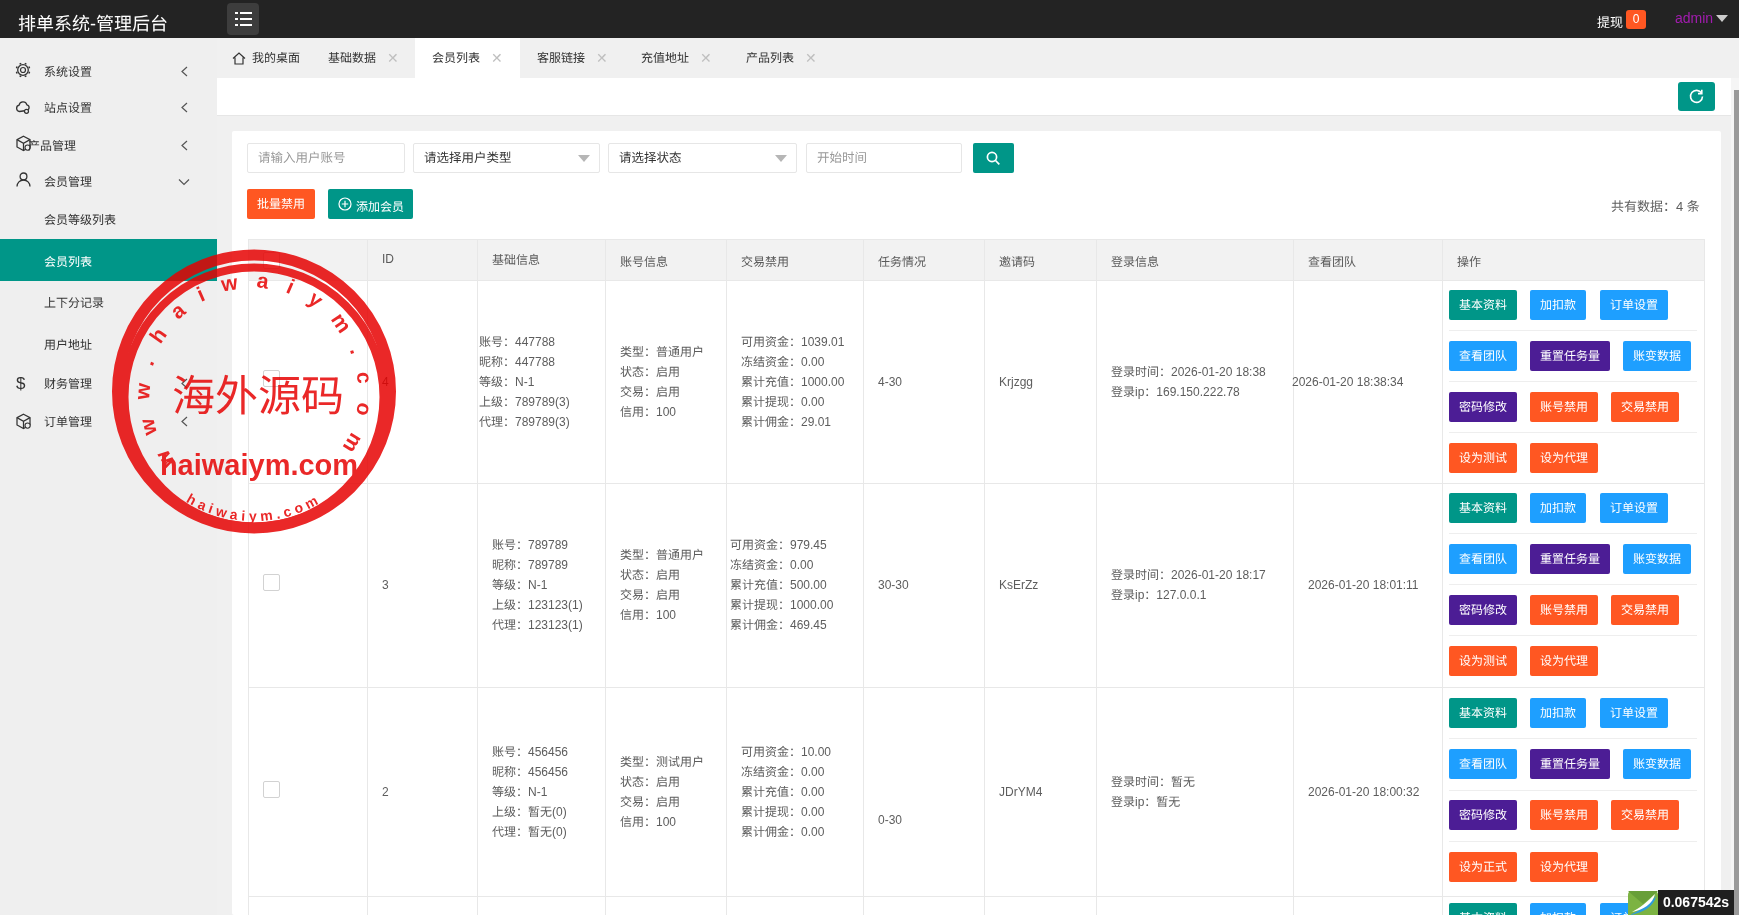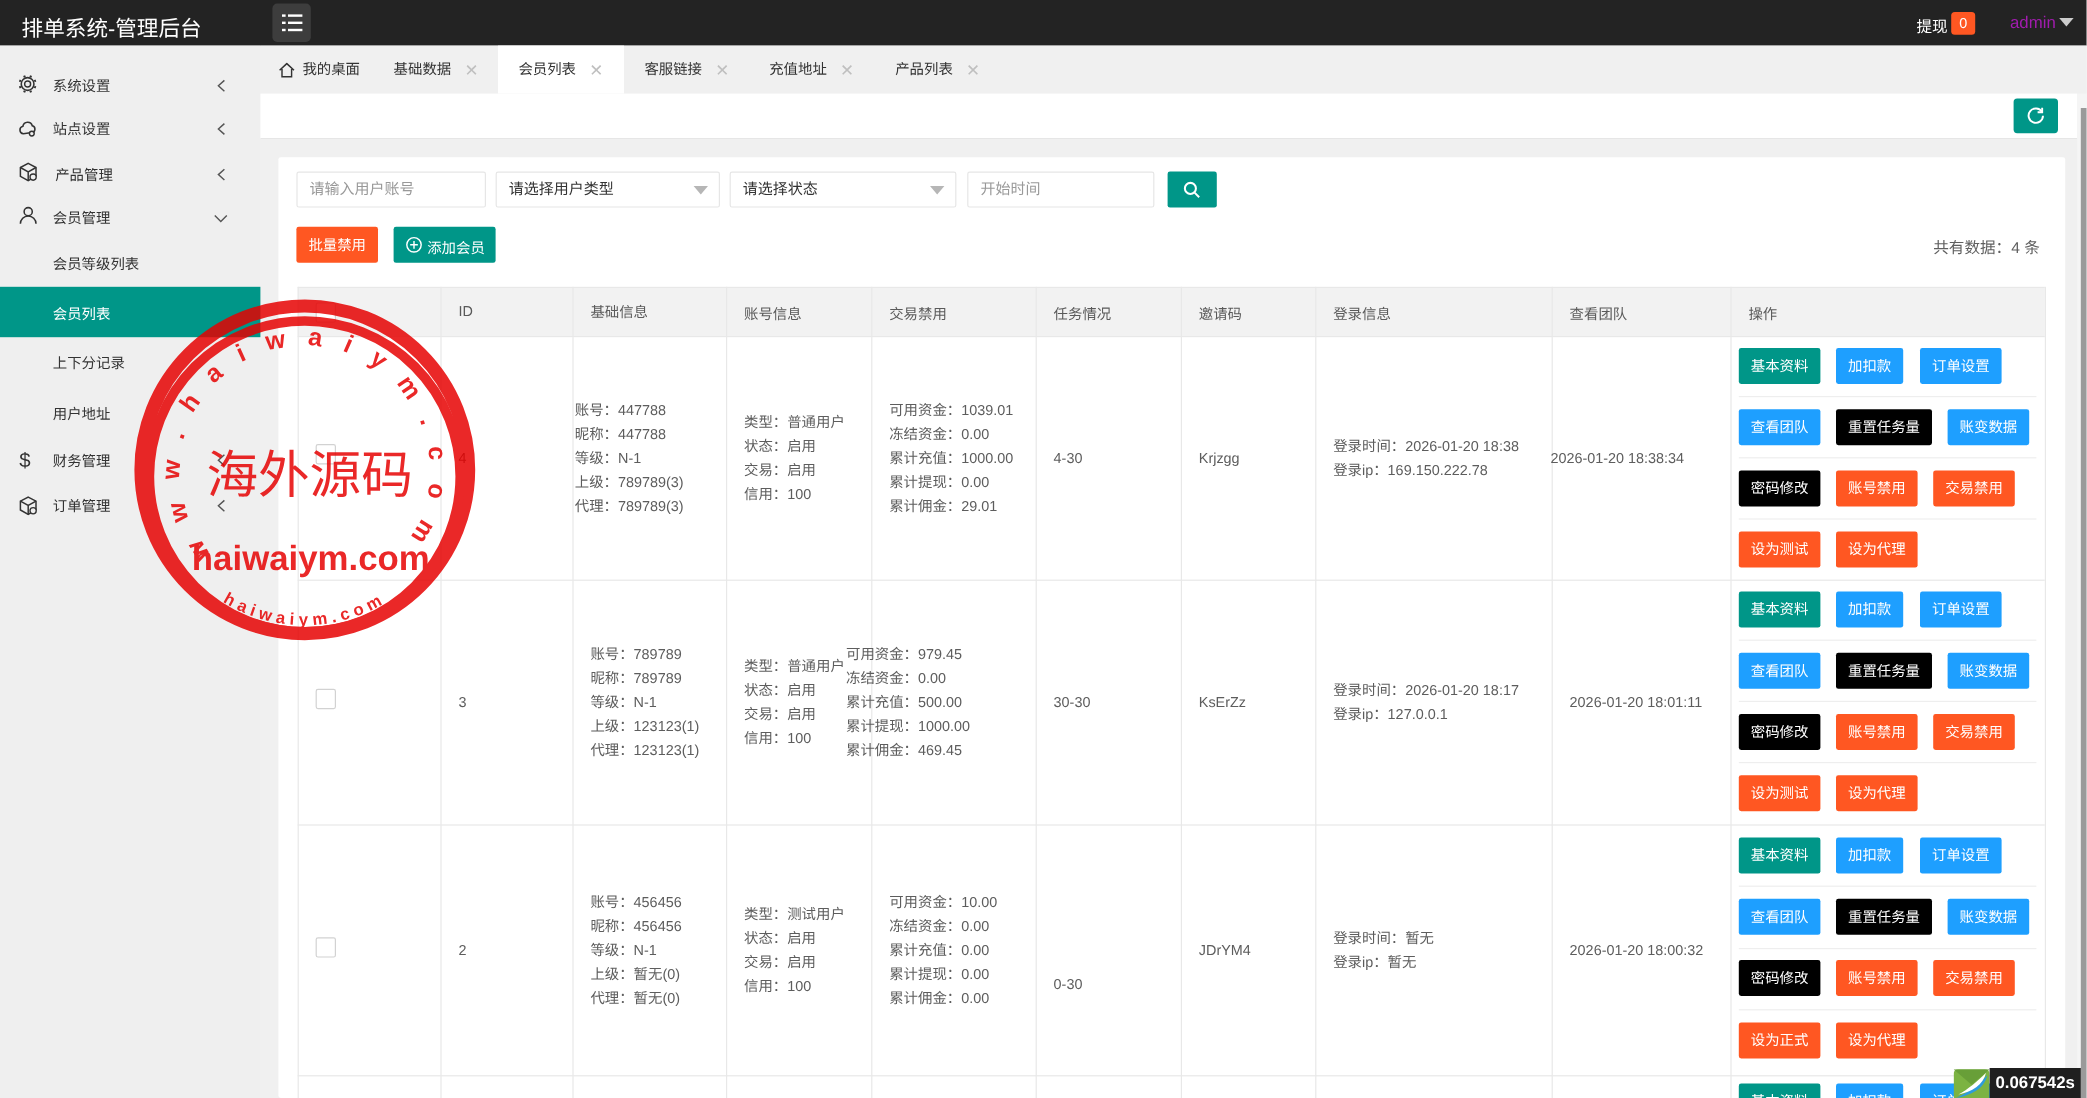--- a/index.html
+++ b/index.html
@@ -1,18 +1,18 @@
 <!DOCTYPE html>
 <html lang="zh-CN"><head><meta charset="utf-8"><style>
 *{margin:0;padding:0;box-sizing:border-box}
 body{font-family:"Liberation Sans",sans-serif;width:1739px;height:915px;overflow:hidden}
 #s{position:relative;width:1739px;height:915px;background:#f0f0f0;overflow:hidden}
 .a{position:absolute}
 .btn{position:absolute;height:30px;border-radius:2px;color:#fff;font-size:12px;line-height:30px;text-align:center}
-.teal{background:#009688}.blue{background:#1E9FFF}.yel{background:#000000}.red{background:#FF5722}
+.teal{background:#009688}.blue{background:#1E9FFF}.yel{background:#4c1d95}.red{background:#FF5722}
 .hr{position:absolute;left:1449px;width:248px;height:1px;background:#eee}
 .vln{position:absolute;width:1px;background:#e8e8e8}
 .hln{position:absolute;height:1px;background:#e8e8e8}
 .cell{position:absolute;font-size:12px;color:#5d5d5d;line-height:20px;white-space:nowrap}
 .hd{position:absolute;font-size:12px;color:#5a5a5a;white-space:nowrap}
 .cb{position:absolute;width:17px;height:17px;background:#fff;border:1px solid #d2d2d2;border-radius:2px}
 .mi{position:absolute;font-size:12px;color:#333;white-space:nowrap}
 .tab{position:absolute;top:38px;height:40px;font-size:12px;color:#333}
 .x{position:absolute;font-size:14px;color:#bfbfbf;font-weight:400}
 .inp{position:absolute;height:30px;background:#fff;border:1px solid #e6e6e6;border-radius:2px;font-size:12.5px;line-height:28px;padding-left:10px}
@@ -67,21 +67,21 @@
       <circle cx="12.6" cy="12.6" r="2.6" fill="#efefef" stroke="#333" stroke-width="1.1"></circle>
     </svg>
 <div class="mi" style="left:44px;top:62px">系统设置</div>
 <svg class="a" style="left:180px;top:66px" width="9" height="11" viewBox="0 0 9 11">
       <path d="M7 1 L2 5.5 L7 10" fill="none" stroke="#555" stroke-width="1.2"></path>
     </svg>
 <div class="mi" style="left:44px;top:98px">站点设置</div>
 <svg class="a" style="left:180px;top:102px" width="9" height="11" viewBox="0 0 9 11">
       <path d="M7 1 L2 5.5 L7 10" fill="none" stroke="#555" stroke-width="1.2"></path>
     </svg>
-<div class="mi" style="left:46px;top:136px">产品管理</div>
+<div class="mi" style="left:28px;top:136px">产品管理</div>
 <svg class="a" style="left:180px;top:140px" width="9" height="11" viewBox="0 0 9 11">
       <path d="M7 1 L2 5.5 L7 10" fill="none" stroke="#555" stroke-width="1.2"></path>
     </svg>
 <div class="mi" style="left:44px;top:172px">会员管理</div>
 <svg class="a" style="left:178px;top:178px" width="12" height="8" viewBox="0 0 12 8">
       <path d="M1 1.5 L6 6.5 L11 1.5" fill="none" stroke="#555" stroke-width="1.2"></path>
     </svg>
 <div class="mi" style="left:44px;top:210px">会员等级列表</div>
 <div class="mi" style="left:44px;top:293px">上下分记录</div>
 <div class="mi" style="left:44px;top:335px">用户地址</div>
@@ -184,21 +184,21 @@
 <div class="btn red" style="left:1611px;top:392px;width:68px">交易禁用</div>
 <div class="btn red" style="left:1449px;top:443px;width:68px">设为测试</div>
 <div class="btn red" style="left:1530px;top:443px;width:68px">设为代理</div>
 <div class="hr" style="top:330px"></div>
 <div class="hr" style="top:381px"></div>
 <div class="hr" style="top:432px"></div>
 <div class="cb" style="left:263px;top:574px"></div>
 <div class="cell" style="left:382px;top:575px">3</div>
 <div class="cell" style="left:492px;top:535px">账号：789789<br>昵称：789789<br>等级：N-1<br>上级：123123(1)<br>代理：123123(1)</div>
 <div class="cell" style="left:620px;top:545px">类型：普通用户<br>状态：启用<br>交易：启用<br>信用：100</div>
-<div class="cell" style="left:705px;top:535px">可用资金：979.45<br>冻结资金：0.00<br>累计充值：500.00<br>累计提现：1000.00<br>累计佣金：469.45</div>
+<div class="cell" style="left:730px;top:535px">可用资金：979.45<br>冻结资金：0.00<br>累计充值：500.00<br>累计提现：1000.00<br>累计佣金：469.45</div>
 <div class="cell" style="left:878px;top:575px">30-30</div>
 <div class="cell" style="left:999px;top:575px">KsErZz</div>
 <div class="cell" style="left:1111px;top:565px">登录时间：2026-01-20 18:17<br>登录ip：127.0.0.1</div>
 <div class="cell" style="left:1308px;top:575px">2026-01-20 18:01:11</div>
 <div class="btn teal" style="left:1449px;top:493px;width:68px">基本资料</div>
 <div class="btn blue" style="left:1530px;top:493px;width:56px">加扣款</div>
 <div class="btn blue" style="left:1600px;top:493px;width:68px">订单设置</div>
 <div class="btn blue" style="left:1449px;top:544px;width:68px">查看团队</div>
 <div class="btn yel" style="left:1530px;top:544px;width:80px">重置任务量</div>
 <div class="btn blue" style="left:1623px;top:544px;width:68px">账变数据</div>

